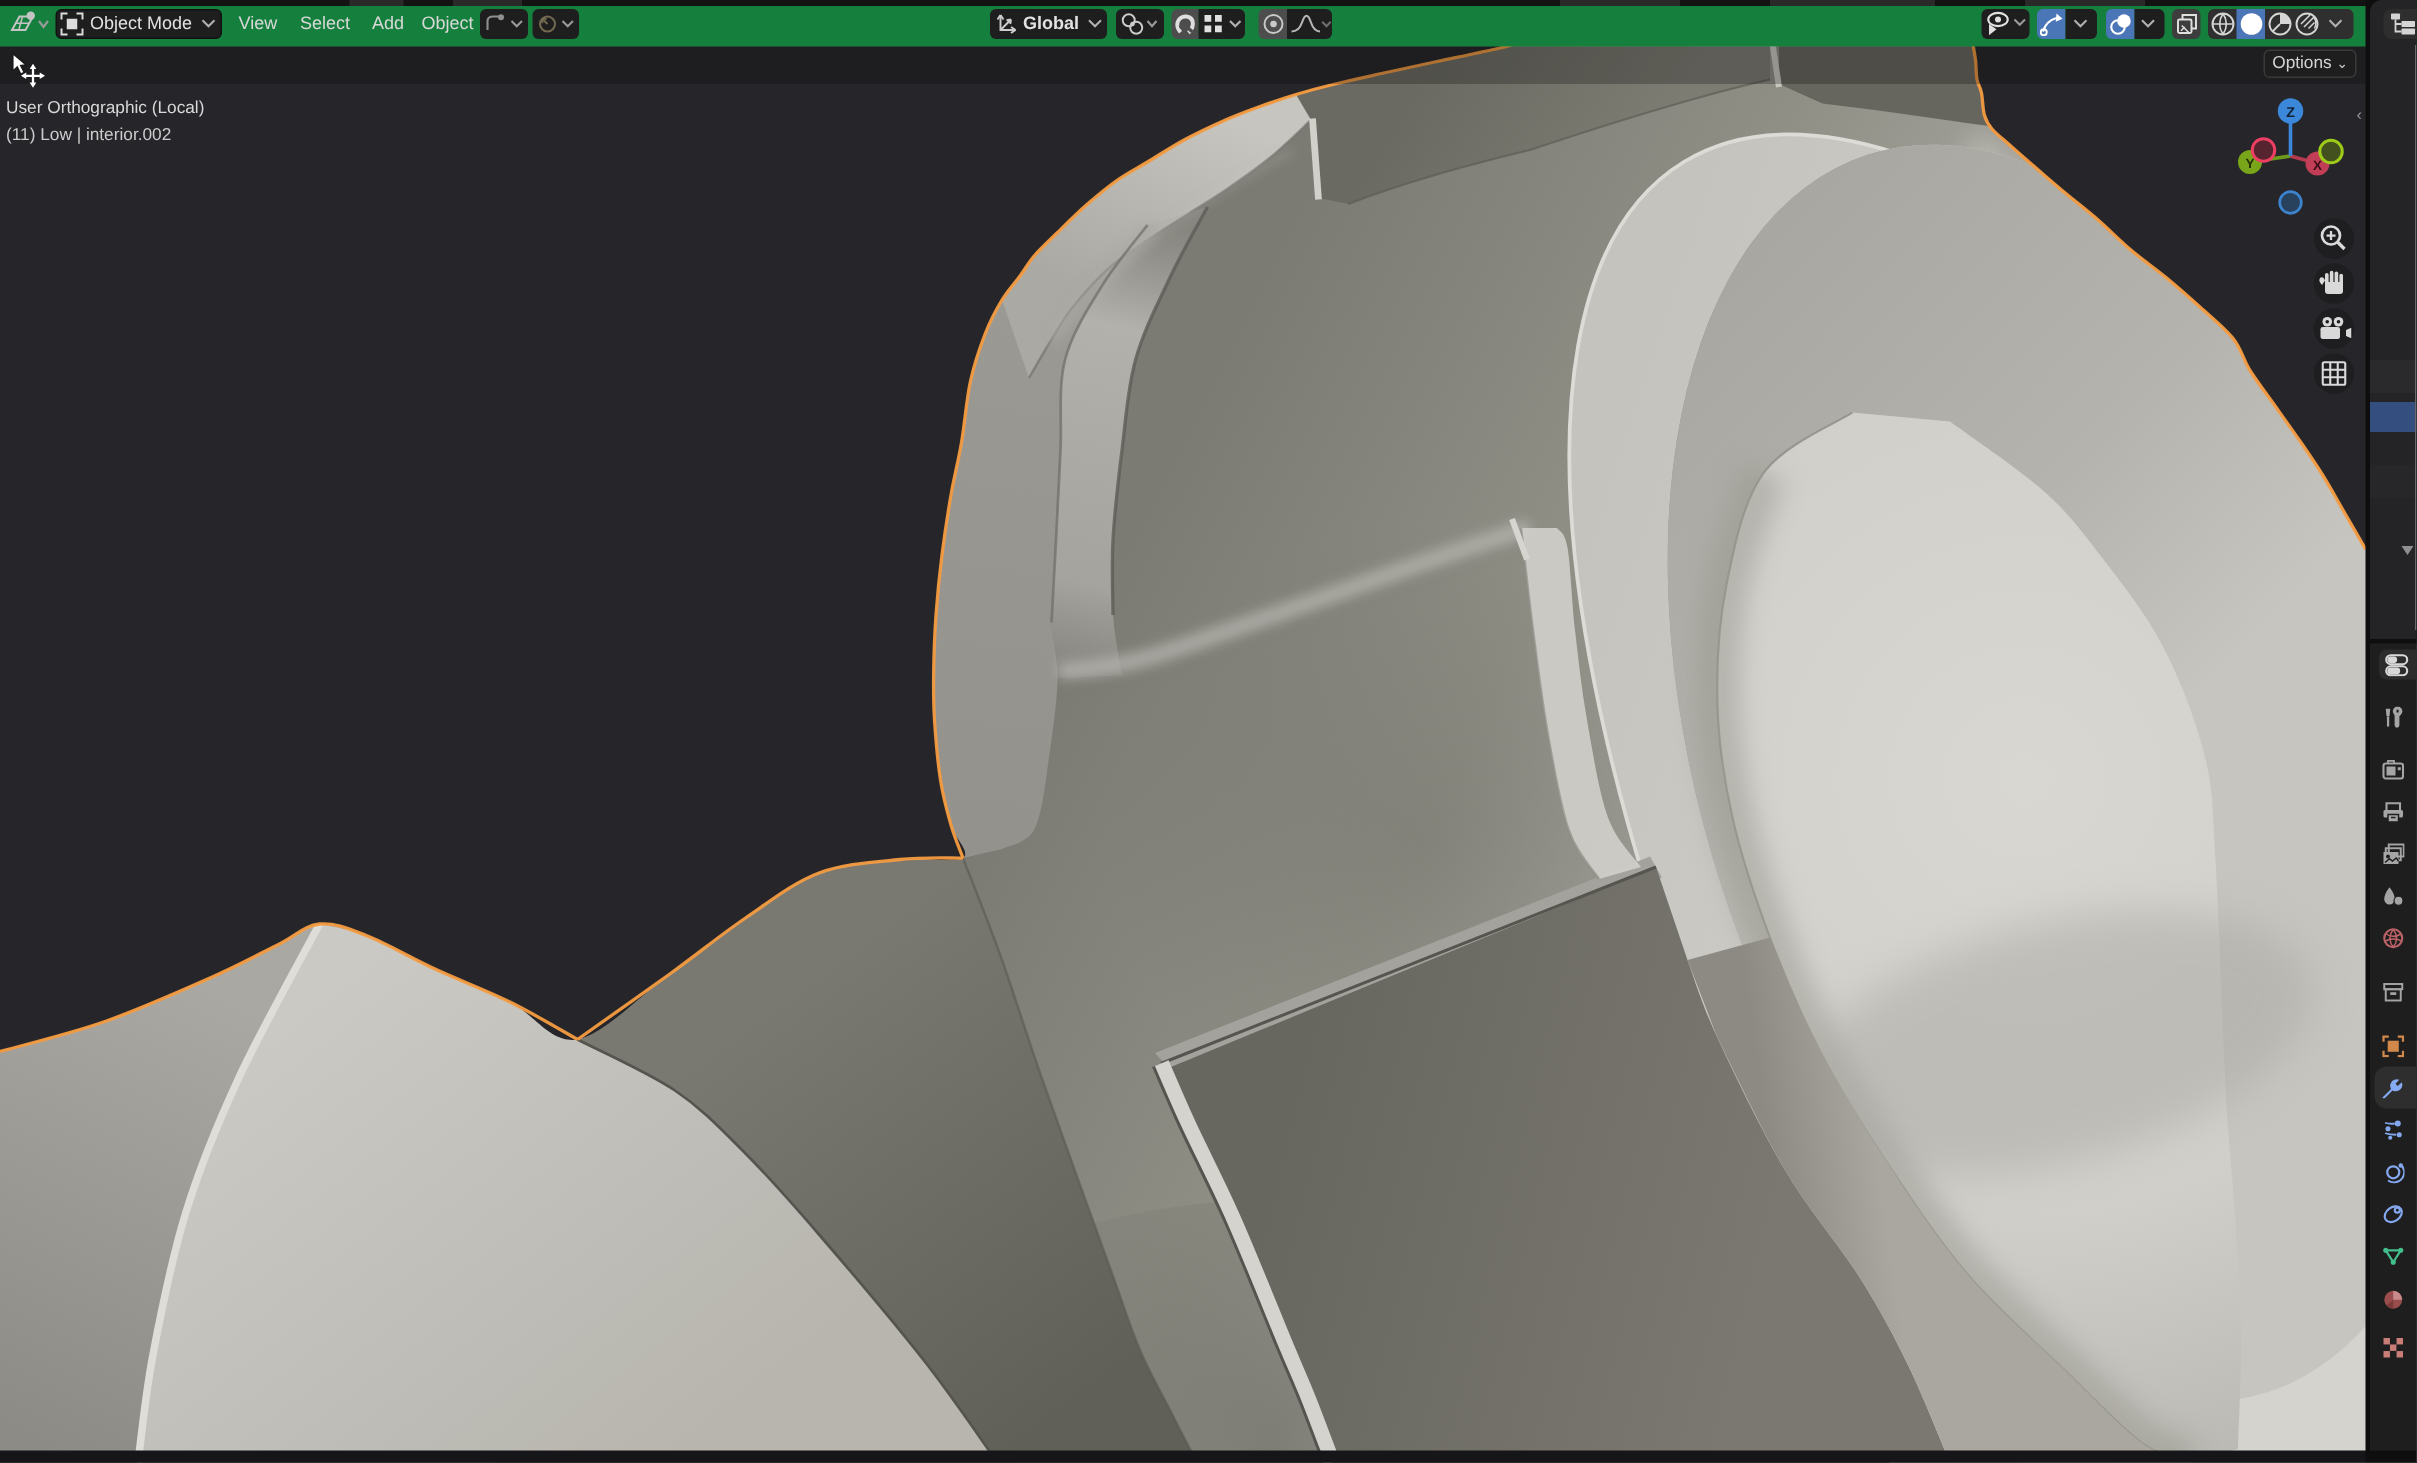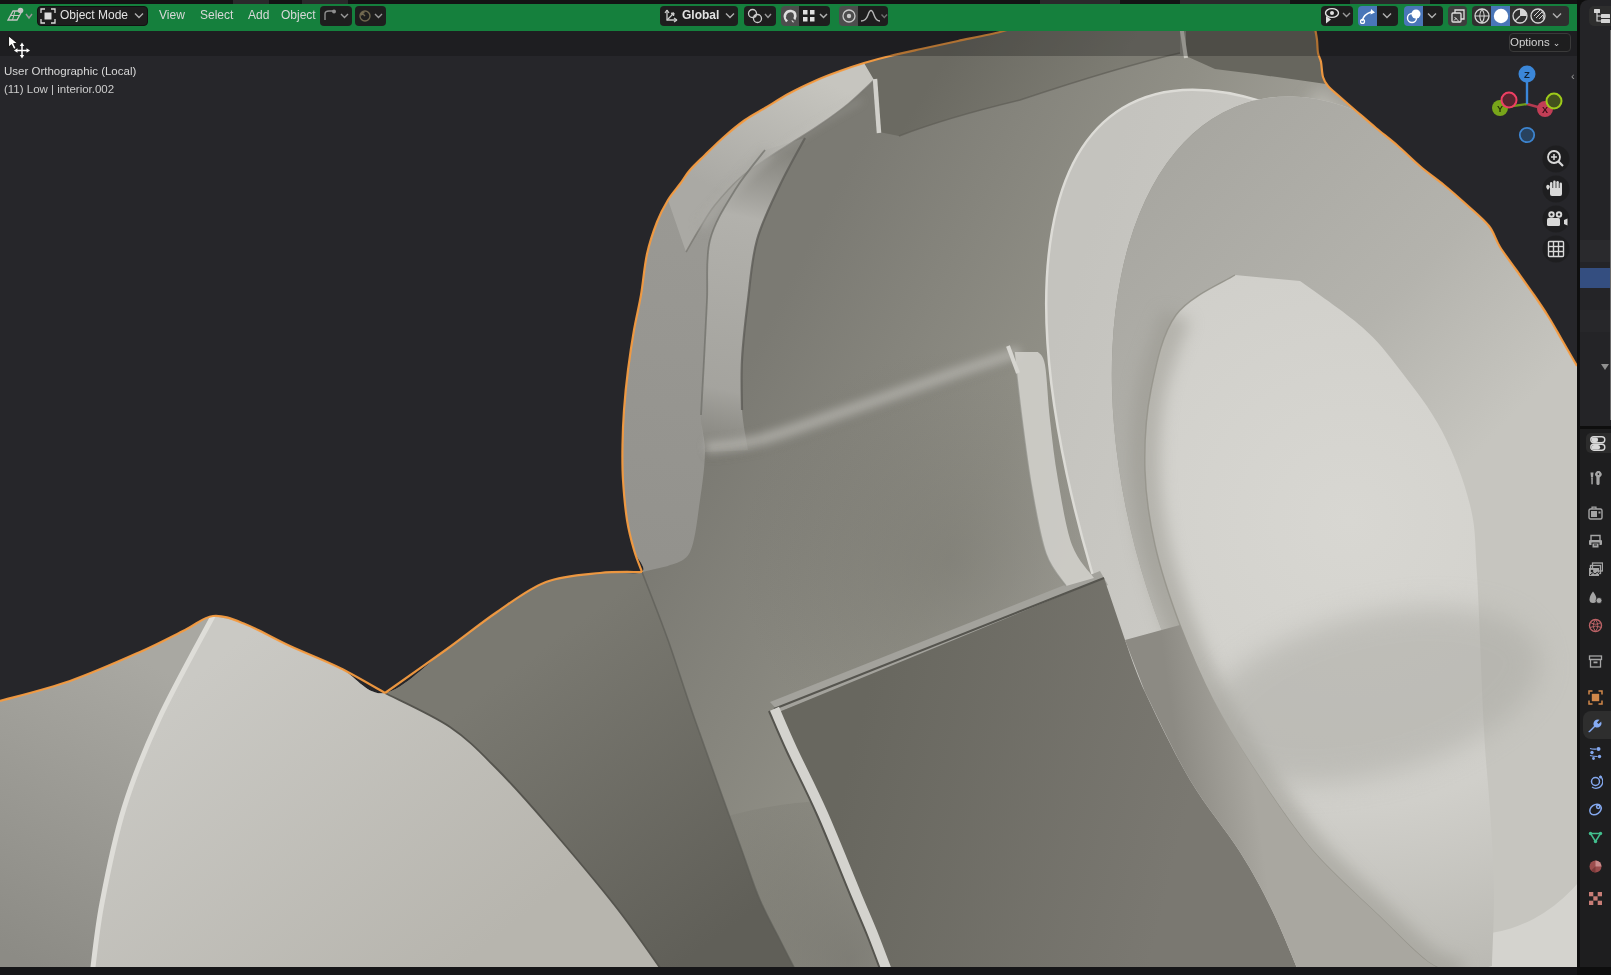--- a/index.html
+++ b/index.html
@@ -10,21 +10,21 @@
   #header{left:0;top:0;width:1611px;height:31px;background:#15803d;}
   #topstrip{left:0;top:0;width:1611px;height:4px;background:#131314;}
   .tabhint{position:absolute;top:0;height:4px;background:#2a2a2b;}
   .btn{position:absolute;top:6px;height:20px;border-radius:4px;background:#1f1f1f;}
   .menu{position:absolute;top:0;height:31px;line-height:31px;color:#d8d8d8;font-size:12px;opacity:.999;}
   .mtext{color:#e2e2e2;font-size:12px;position:absolute;opacity:.999;}
   #bottomstrip{left:0;top:967px;width:1611px;height:8px;background:#161618;}
   #rightpanel{left:1577px;top:0;width:34px;height:975px;background:#0e0e0e;}
   #outliner{position:absolute;left:3px;top:0;width:31px;height:426px;background:#242427;border-radius:8px 0 0 0;}
   #properties{position:absolute;left:3px;top:429px;width:31px;height:538px;background:#1e1e1f;}
-  #optionsbtn{opacity:.999;position:absolute;left:1509px;top:33px;width:62px;height:19px;border:1px solid #3a3a3a;border-radius:4px;background:rgba(30,30,30,.6);color:#d4d4d4;font-size:11.5px;line-height:17px;}
+  #optionsbtn{opacity:.999;position:absolute;left:1509px;top:33px;width:62px;height:19px;border:1px solid #3a3a3a;border-radius:4px;background:rgba(30,30,30,.6);color:#d4d4d4;font-size:11.5px;text-align:center;line-height:17px;}
 </style>
 </head>
 <body>
 <div id="stage">
   <svg id="scene" width="1611" height="975" viewBox="0 0 1611 975">
     <defs>
       <clipPath id="clipSil">
           <path d="M 0.0,701.0 C 11.7,697.7 46.7,689.2 70.0,681.0 C 93.3,672.8 120.8,660.5 140.0,652.0 C 159.2,643.5 172.8,636.0 185.0,630.0 C 197.2,624.0 203.0,617.0 213.0,616.0 C 223.0,615.0 232.2,619.0 245.0,624.0 C 257.8,629.0 274.2,638.7 290.0,646.0 C 305.8,653.3 324.2,660.2 340.0,668.0 C 355.8,675.8 367.2,696.2 385.0,693.0 C 402.8,689.8 428.3,662.5 447.0,649.0 C 465.7,635.5 480.5,623.2 497.0,612.0 C 513.5,600.8 528.8,588.5 546.0,582.0 C 563.2,575.5 584.0,574.7 600.0,573.0 C 616.0,571.3 636.3,575.8 642.0,572.0 C 647.7,568.2 636.5,558.7 634.0,550.0 C 631.5,541.3 628.8,531.7 627.0,520.0 C 625.2,508.3 623.8,492.5 623.0,480.0 C 622.2,467.5 622.3,456.7 622.5,445.0 C 622.7,433.3 623.1,422.5 624.0,410.0 C 624.9,397.5 626.3,383.3 628.0,370.0 C 629.7,356.7 631.8,342.5 634.0,330.0 C 636.2,317.5 638.8,307.7 641.0,295.0 C 643.2,282.3 644.3,266.2 647.0,254.0 C 649.7,241.8 653.5,231.0 657.0,222.0 C 660.5,213.0 664.2,206.3 668.0,200.0 C 671.8,193.7 676.3,189.0 680.0,184.0 C 683.7,179.0 685.8,174.8 690.0,170.0 C 694.2,165.2 699.2,160.7 705.0,155.0 C 710.8,149.3 718.3,141.8 725.0,136.0 C 731.7,130.2 738.3,124.7 745.0,120.0 C 751.7,115.3 757.5,112.5 765.0,108.0 C 772.5,103.5 781.3,97.7 790.0,93.0 C 798.7,88.3 808.7,83.7 817.0,80.0 C 825.3,76.3 832.2,73.8 840.0,71.0 C 847.8,68.2 855.7,65.5 864.0,63.0 C 872.3,60.5 880.5,58.3 890.0,56.0 C 899.5,53.7 909.7,51.5 921.0,49.0 C 932.3,46.5 944.8,43.8 958.0,41.0 C 971.2,38.2 991.0,34.2 1000.0,32.0 C 1009.0,29.8 1010.0,28.7 1012.0,28.0 L 1012,20 L 1315,20 L 1315.0,28.0 C 1315.3,30.0 1316.5,35.8 1317.0,40.0 C 1317.5,44.2 1317.3,49.3 1318.0,53.0 C 1318.7,56.7 1320.2,58.0 1321.0,62.0 C 1321.8,66.0 1321.8,73.0 1323.0,77.0 C 1324.2,81.0 1325.3,82.8 1328.0,86.0 C 1330.7,89.2 1334.5,92.0 1339.0,96.0 C 1343.5,100.0 1348.8,104.7 1355.0,110.0 C 1361.2,115.3 1368.8,122.0 1376.0,128.0 C 1383.2,134.0 1390.5,139.5 1398.0,146.0 C 1405.5,152.5 1413.3,160.5 1421.0,167.0 C 1428.7,173.5 1436.3,178.7 1444.0,185.0 C 1451.7,191.3 1459.5,198.2 1467.0,205.0 C 1474.5,211.8 1483.5,219.0 1489.0,226.0 C 1494.5,233.0 1495.3,239.5 1500.0,247.0 C 1504.7,254.5 1511.3,263.0 1517.0,271.0 C 1522.7,279.0 1528.8,287.5 1534.0,295.0 C 1539.2,302.5 1543.3,308.5 1548.0,316.0 C 1552.7,323.5 1557.2,331.7 1562.0,340.0 C 1566.8,348.3 1572.7,359.0 1577.0,366.0 C 1581.3,373.0 1586.2,379.3 1588.0,382.0 L 1611,430 L 1611,975 L 0,975 Z"></path>
         </clipPath>
       <filter id="b4" x="-30%" y="-30%" width="160%" height="160%">

